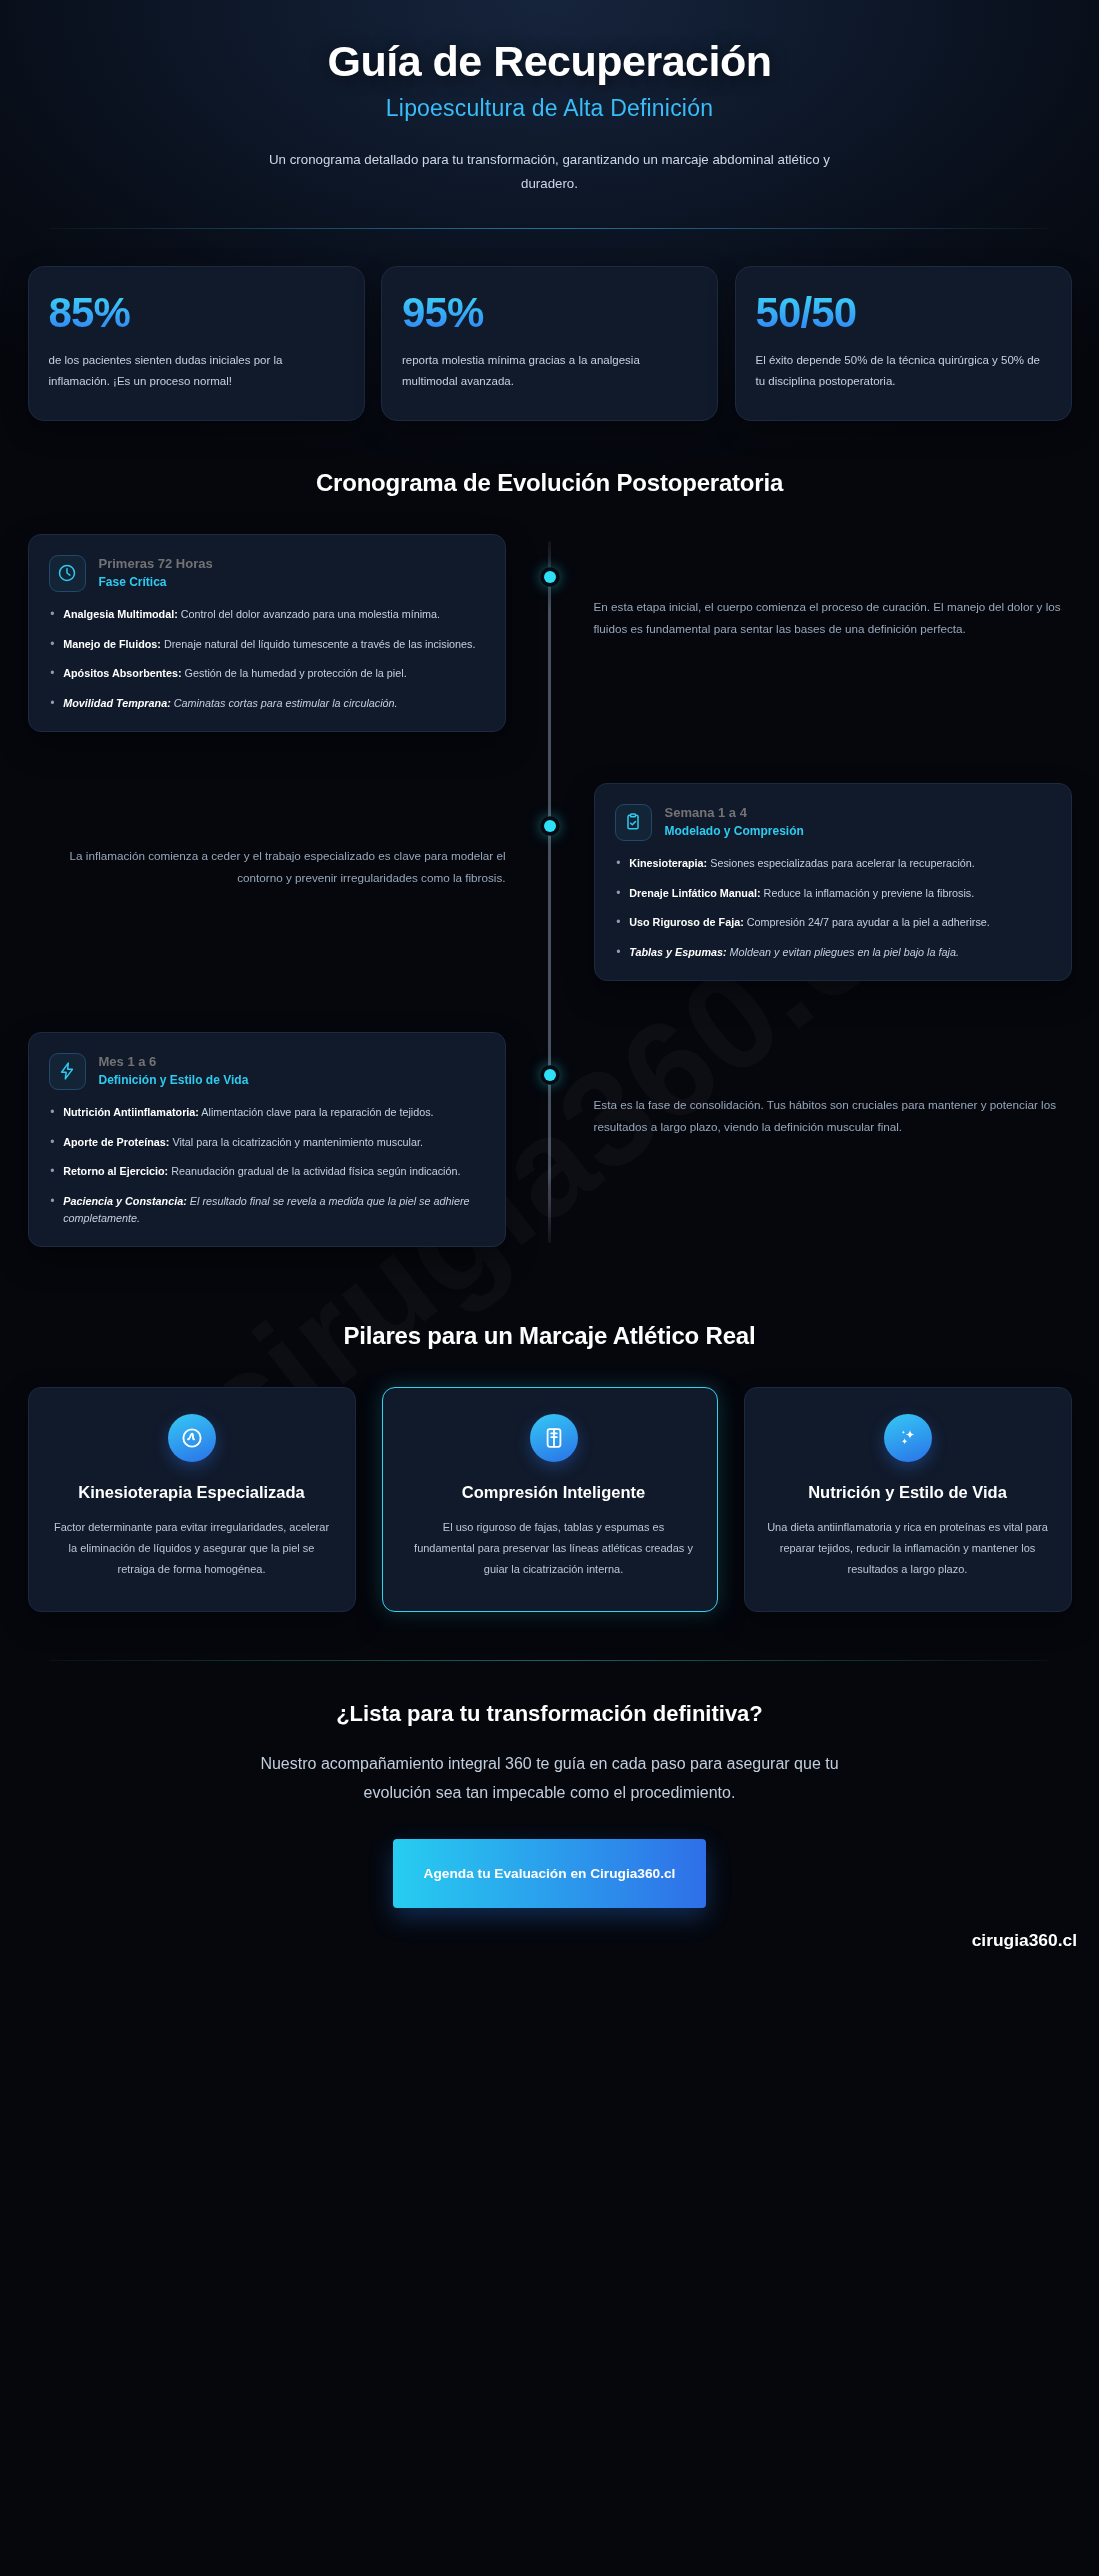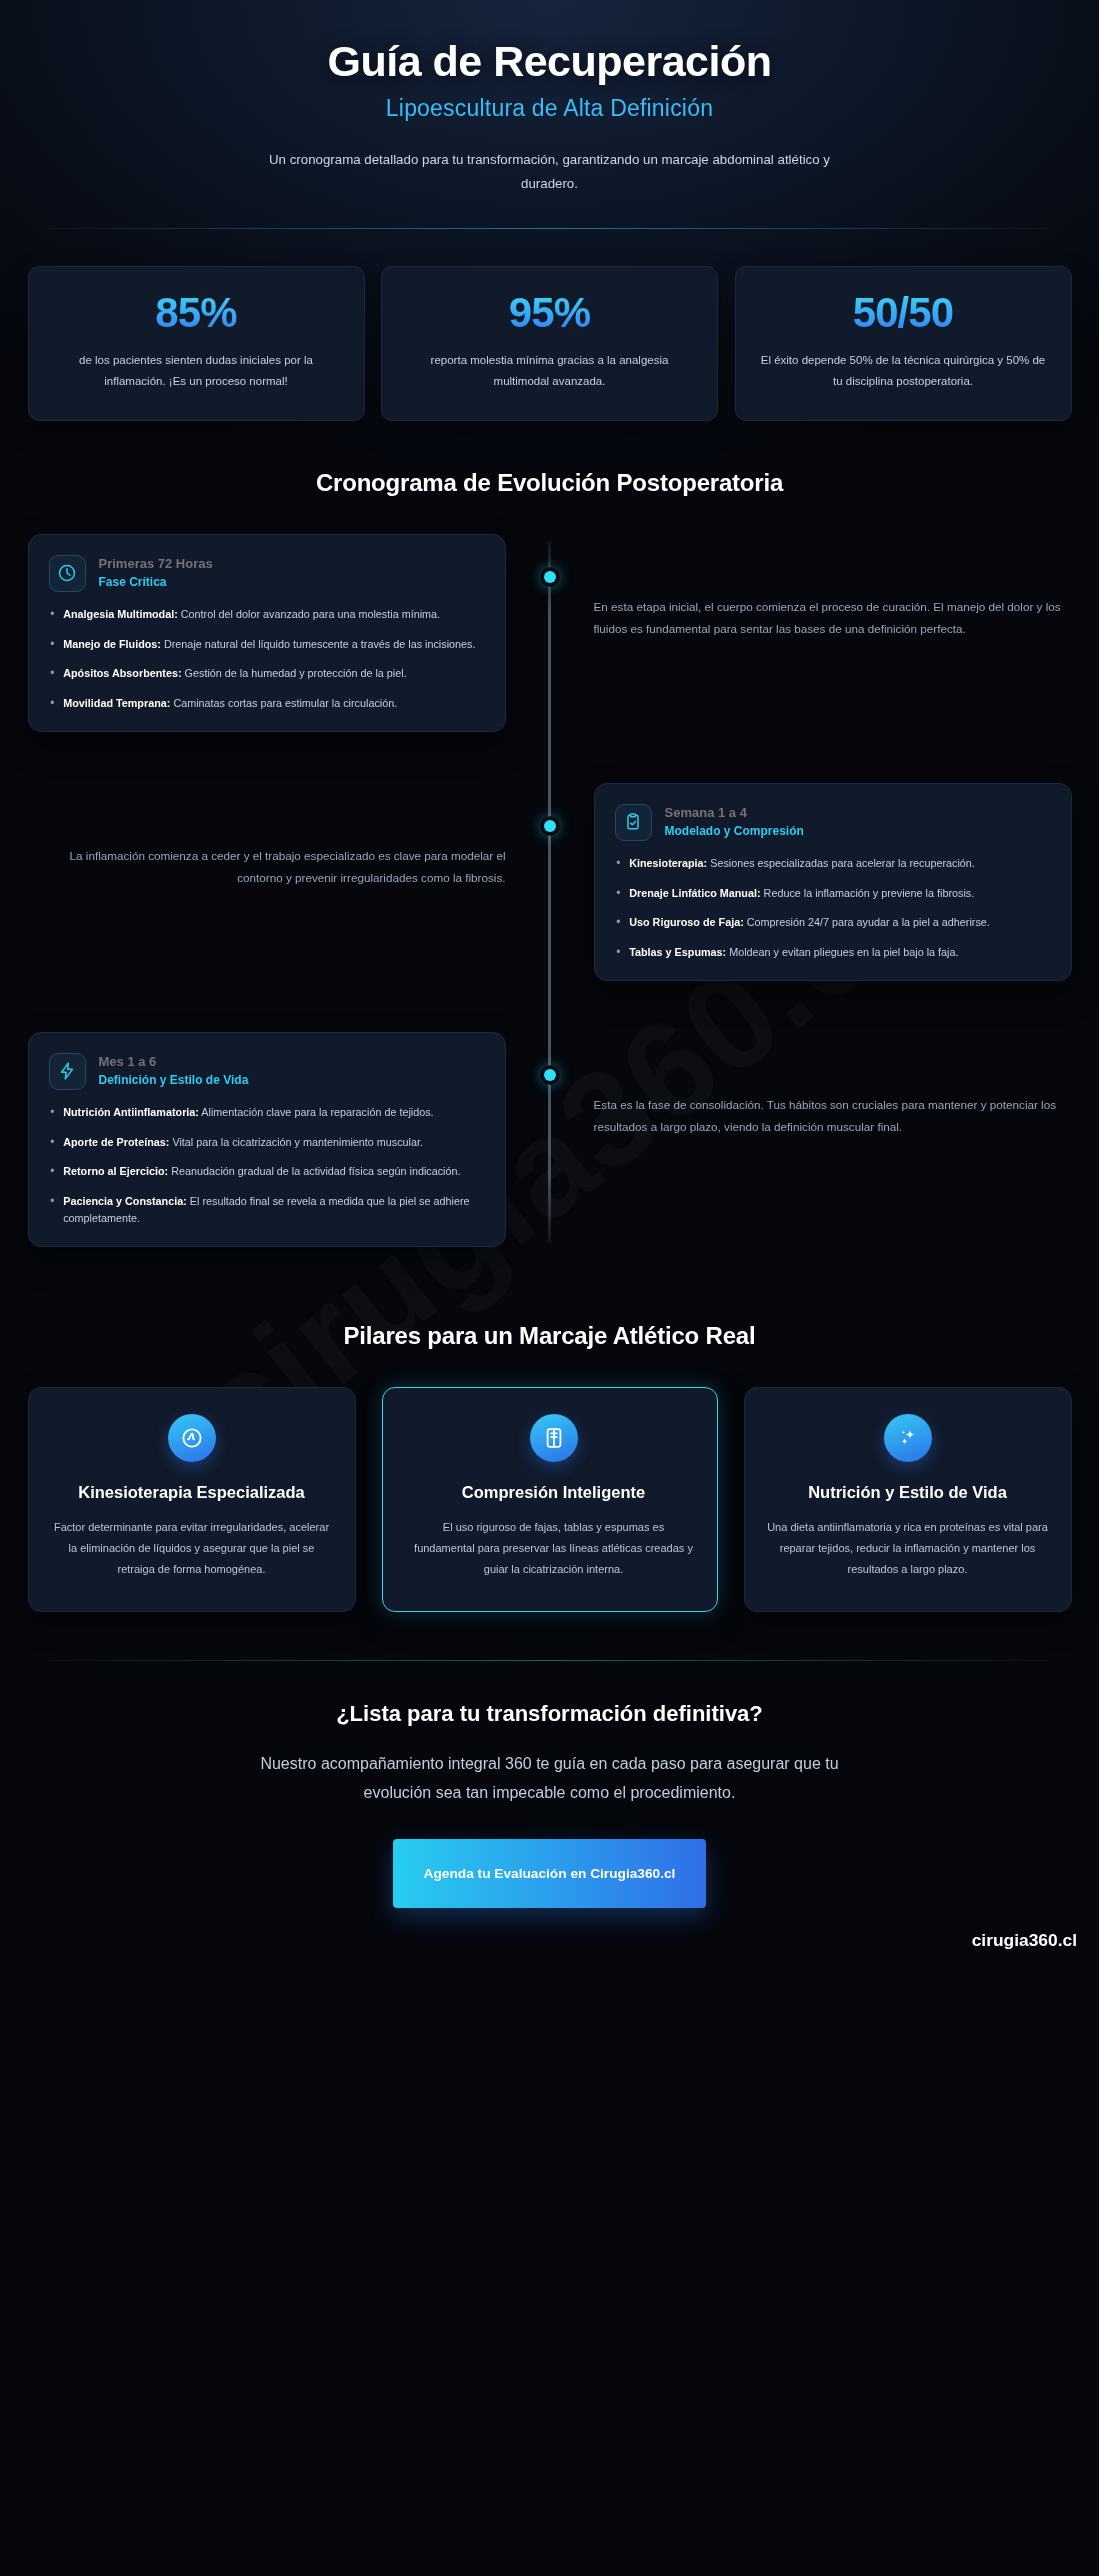--- a/index.html
+++ b/index.html
@@ -74,23 +74,22 @@
   
   .stats {
     display: flex;
     gap: 16.5px;
     padding: 37px 27.5px 0;
   }
   .stat-card {
     flex: 1;
     background: #111a2b;
     border: 0.9px solid #1d2940;
-    border-radius: 11px;
+    border-radius: 16px;
     padding: 24px 20px 27.5px;
-    text-align: center;
     box-shadow: 0 9.2px 24px rgba(0,0,0,0.35);
   }
   .stat-value {
     font-size: 42px;
     font-weight: bold;
     line-height: 1.05;
     background: linear-gradient(180deg, #3ed8f7 0%, #2f7ef5 100%);
     -webkit-background-clip: text;
     background-clip: text;
     color: transparent;
@@ -181,21 +180,21 @@
   }
   .phase-list { list-style: none; margin: 14.7px 0 0; padding: 0; }
   .phase-list li {
     position: relative;
     padding-left: 14.7px;
     margin-bottom: 12px;
     font-size: 10.8px;
     line-height: 1.62;
     color: #c3cfdf;
   }
-  .phase-list li:last-child { margin-bottom: 0; }
+  .phase-list li:last-child { margin-bottom: 0; font-style: italic; }
   .phase-list li::before {
     content: "•";
     position: absolute;
     left: 1.8px; top: -0.9px;
     color: #8b9bb0;
     font-size: 12px;
   }
   .phase-list b { color: #ffffff; font-weight: bold; }
 
   .tl-note {

